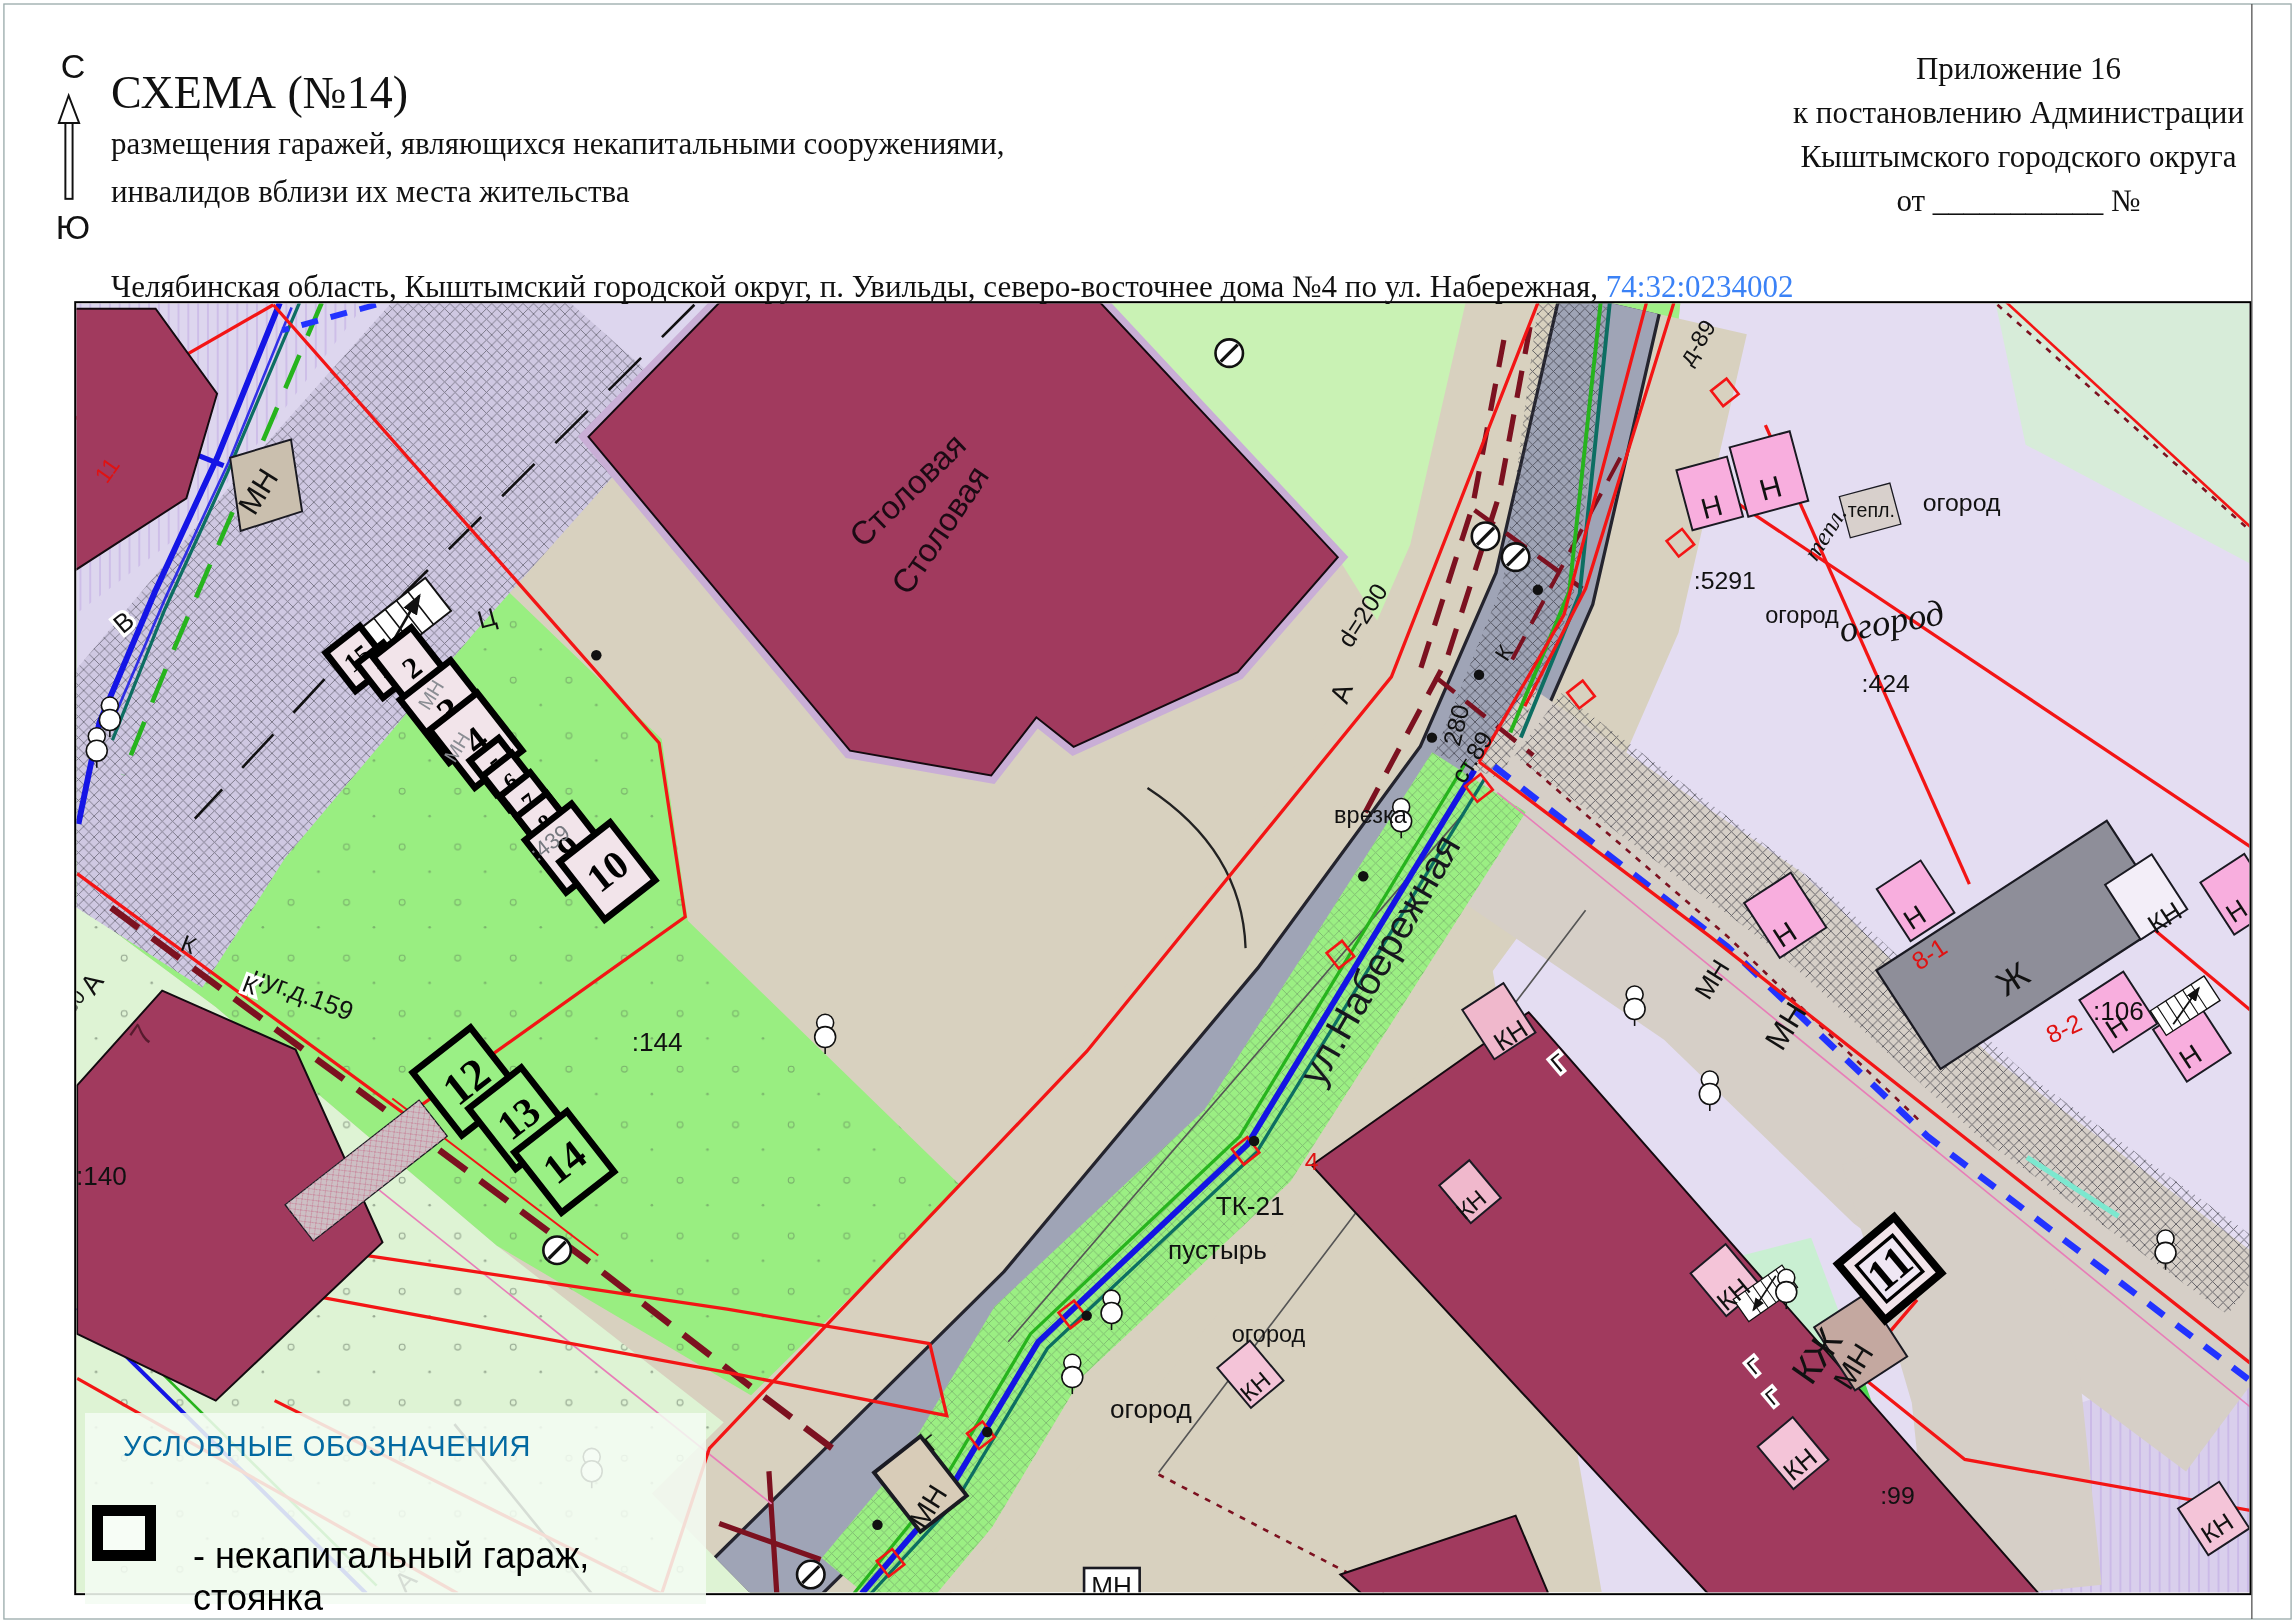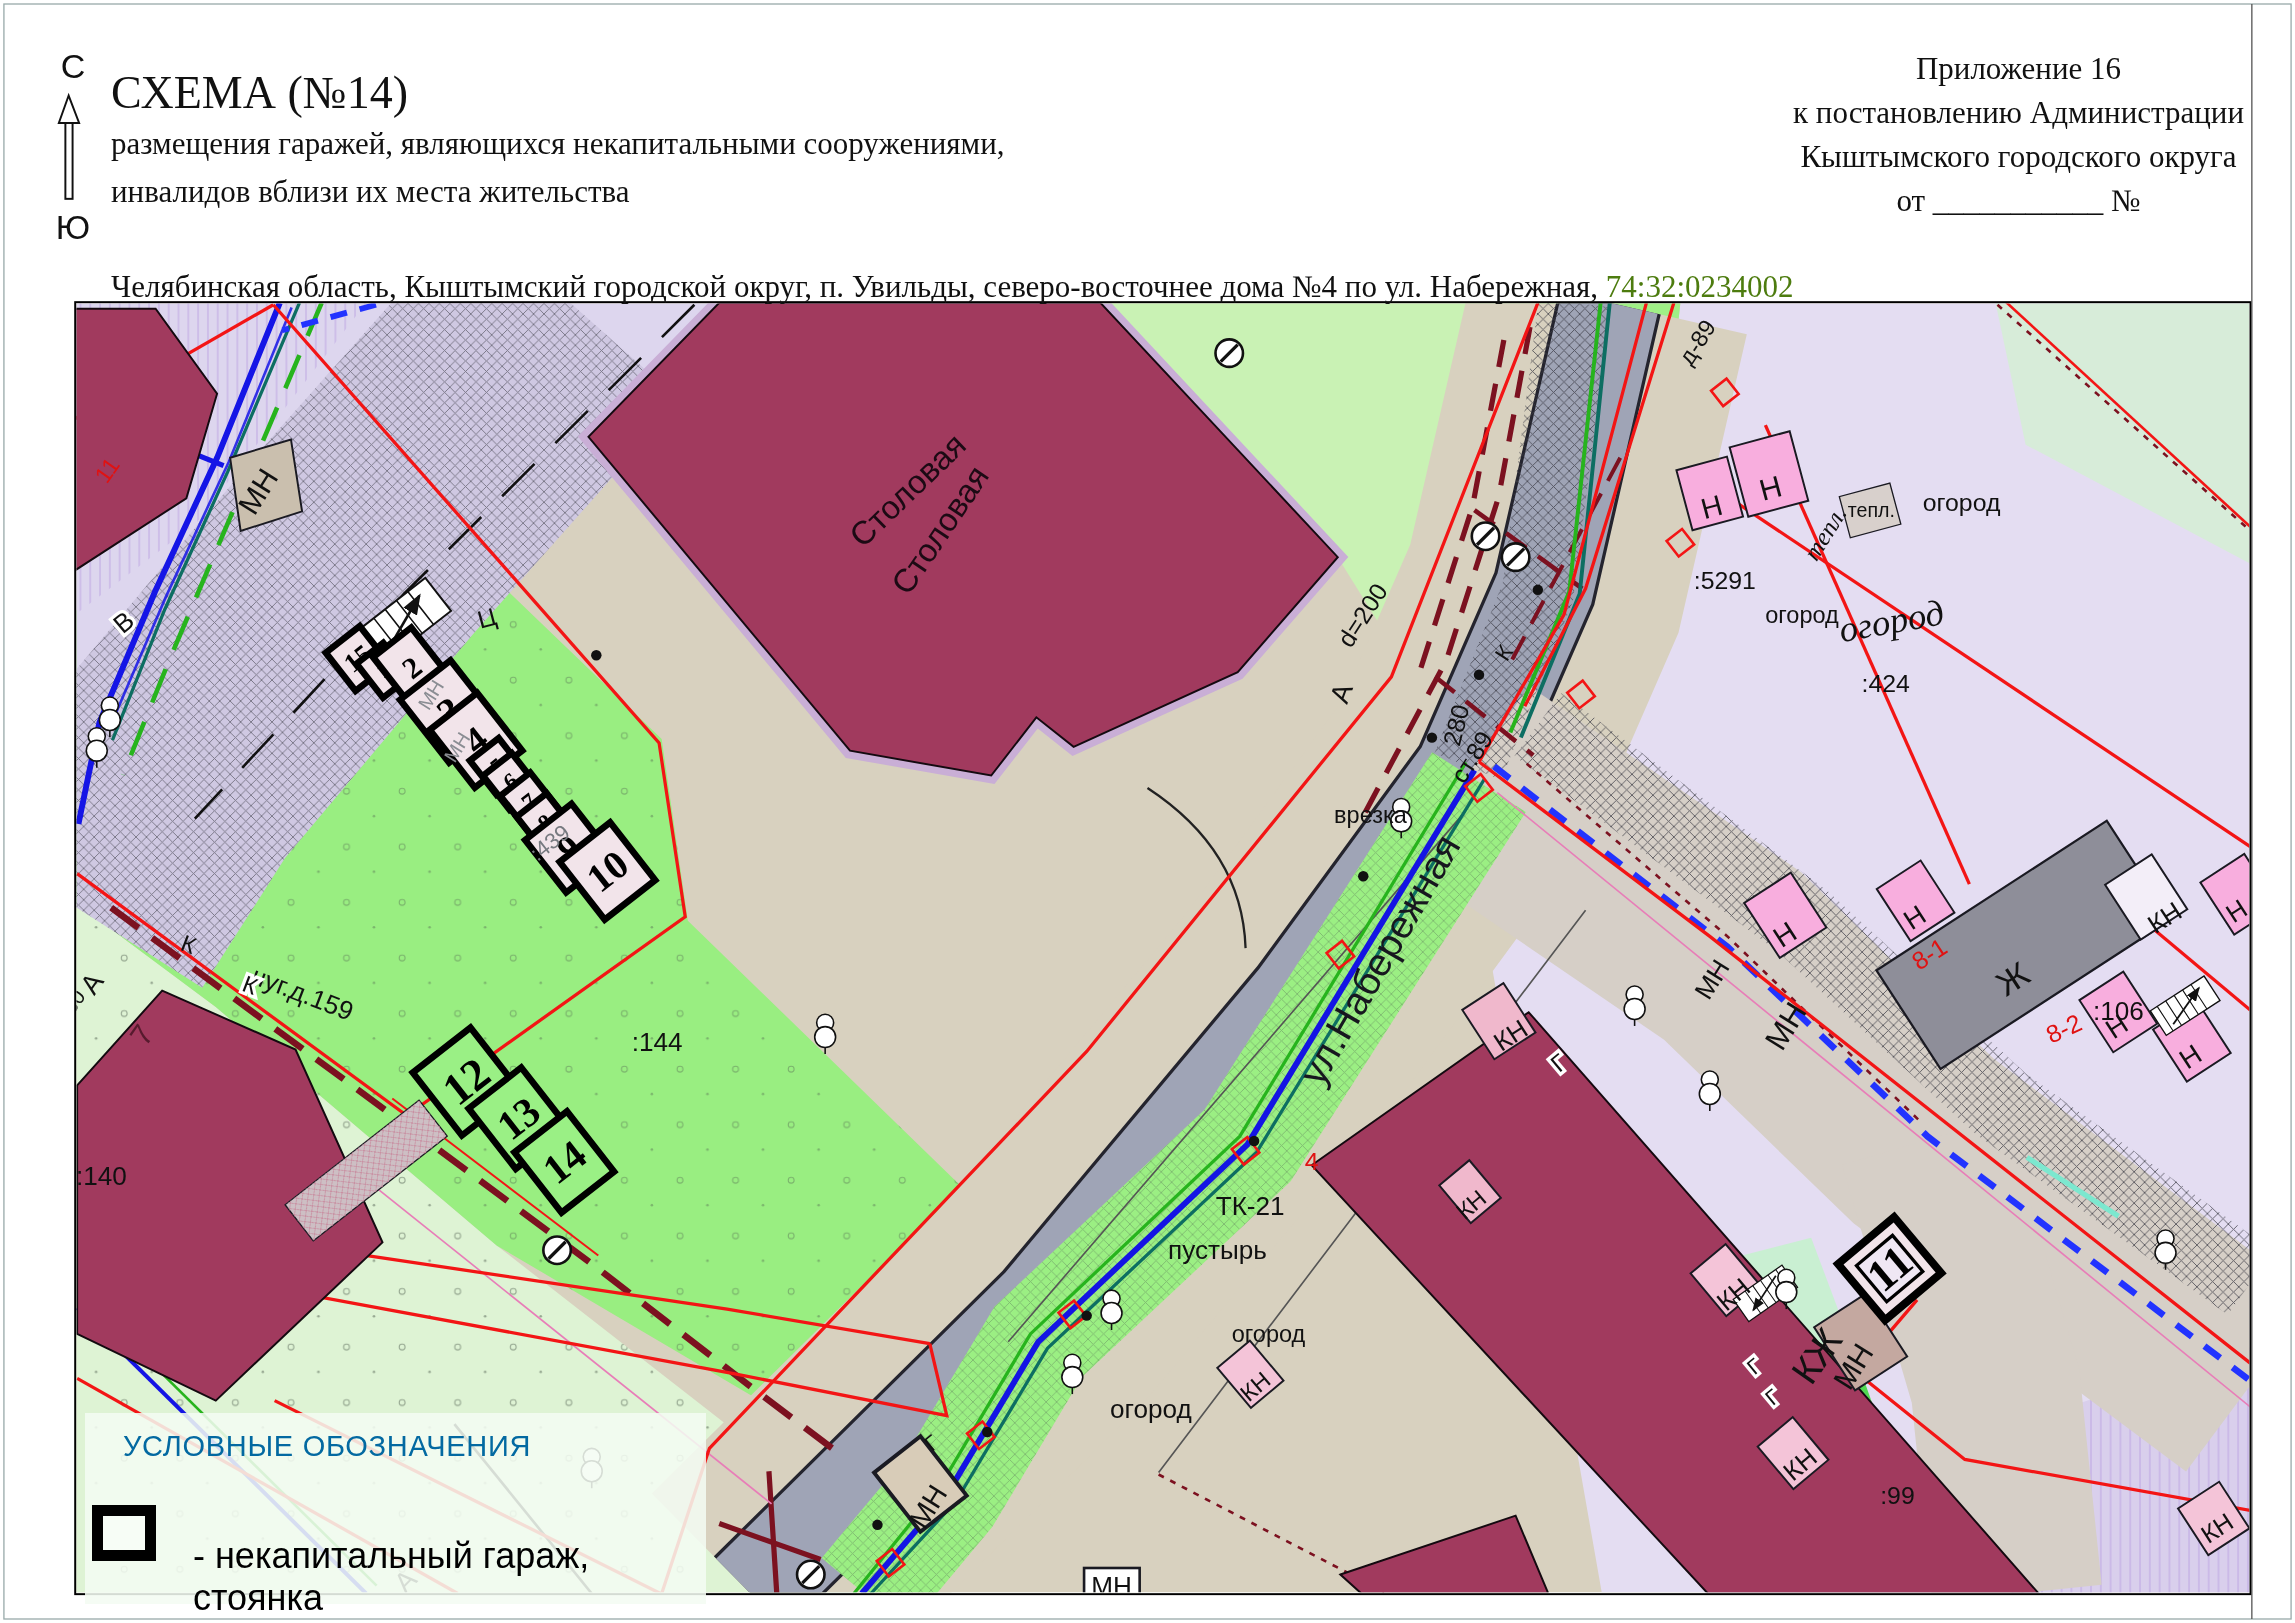--- a/index.html
+++ b/index.html
@@ -7,21 +7,21 @@
         font-family:"Liberation Serif",serif;color:#111;}
   .abs{position:absolute;}
   .hdr-line{white-space:nowrap;}
   .title-block{left:111px;top:51px;line-height:1.0;}
   .t1{font-size:46px;margin-top:19px;}
   .t2{font-size:31px;}
   .annex-block{right:51px;top:47px;text-align:center;font-size:31px;line-height:1.42;}
   .compass{left:50px;top:47px;width:46px;text-align:center;font-family:"Liberation Sans",sans-serif;}
   .compass .c-letter{font-size:34px;}
   .addr{left:111px;top:269px;font-size:31px;white-space:nowrap;}
-  .addr .cad{color:#4d7c0f;margin-top:44px;}
+  .addr .cad{color:#3b82f6;margin-top:44px;}
   #mapsvg{left:0;top:0;}
   .legend{left:85px;top:1413px;width:621px;height:191px;background:rgba(244,252,242,0.87);
           font-family:"Liberation Sans",sans-serif;}
   .legend-title{position:absolute;left:38px;top:17px;font-size:29px;letter-spacing:0.7px;color:#0369a1;}
   .legend-sym{position:absolute;left:6.5px;top:92px;width:42px;height:34px;border:11px solid #000;background:rgba(252,255,250,.6);}
   .legend-item{position:absolute;left:86px;top:122px;font-size:36px;color:#000;margin-left:22px;}
 </style>
 </head>
 <body>
 

